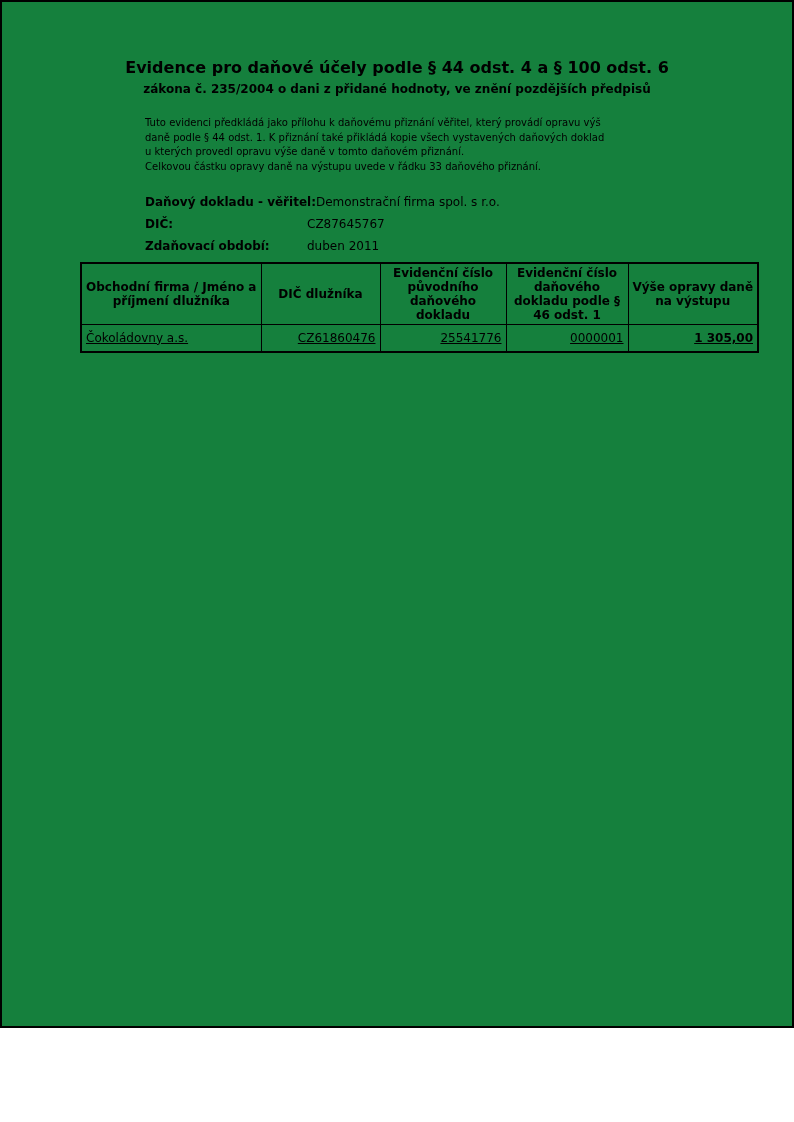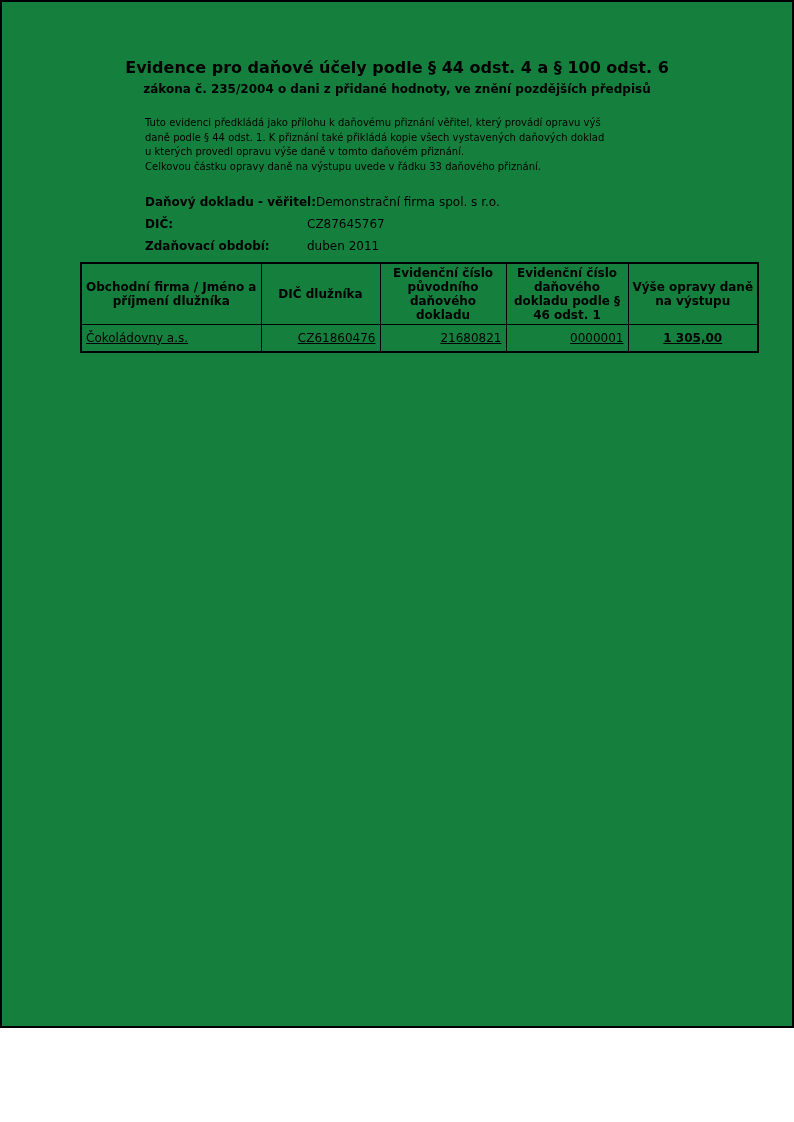--- a/index.html
+++ b/index.html
@@ -65,21 +65,21 @@
     padding: 2px 1px;
   }
   table.correction tbody td {
     height: 27px;
     vertical-align: middle;
     padding: 2px 4px;
     text-decoration: underline;
   }
   td.c { text-align: right; }
   td.amount {
-    text-align: center;
+    text-align: right;
     font-weight: bold;
     padding-right: 5px;
   }
   tr.total-row td {
     border-top: 2px solid #000000;
     font-weight: bold;
   }
 </style>
 </head>
 <body>
@@ -120,20 +120,20 @@
         <th>DIČ dlužníka</th>
         <th>Evidenční číslo původního daňového dokladu</th>
         <th>Evidenční číslo daňového dokladu podle § 46 odst. 1</th>
         <th>Výše opravy daně na výstupu</th>
       </tr>
     </thead>
     <tbody>
       <tr>
         <td>Čokoládovny a.s.</td>
         <td class="c">CZ61860476</td>
-        <td class="c">21680821</td>
+        <td class="c">25541776</td>
         <td class="c">0000001</td>
         <td class="amount">1 305,00</td>
       </tr>
     </tbody>
   </table>
 
 </div>
 
 </body></html>

